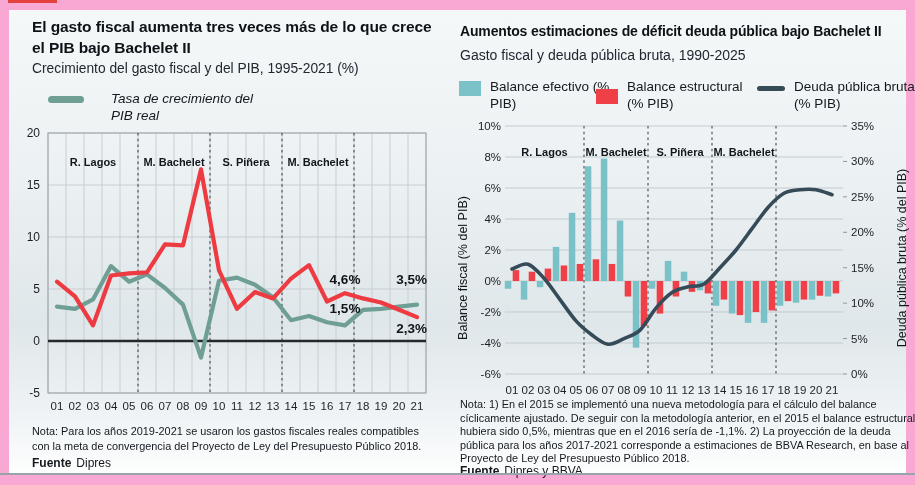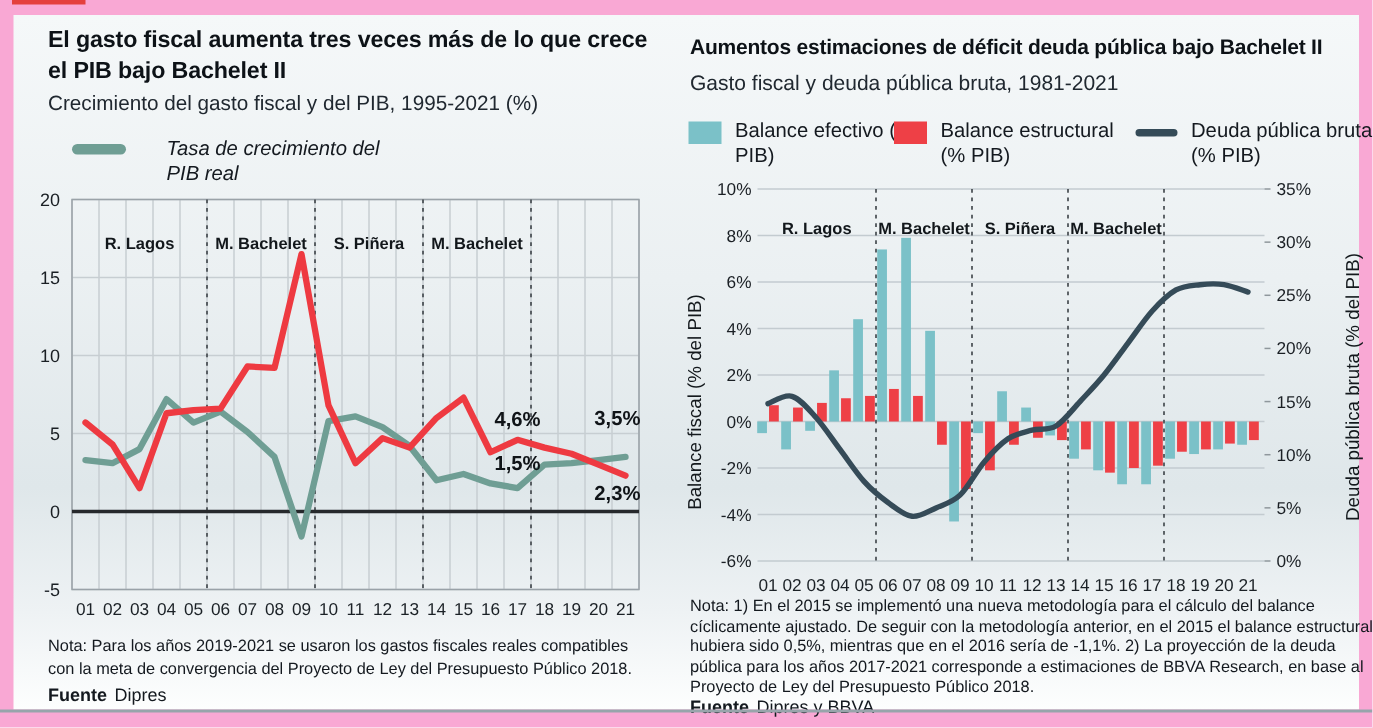--- a/index.html
+++ b/index.html
@@ -16,21 +16,21 @@
   .t-right{position:absolute;left:460px;top:23px;margin:0;font-size:14px;font-weight:bold;color:#0d1217;
            white-space:nowrap;letter-spacing:-0.15px;}
   .s-right{position:absolute;left:460px;top:47px;margin:0;font-size:14px;color:#202830;}
 
   .lleg{position:absolute;left:48px;top:90px;display:flex;gap:44px;}
   .leg-item{display:flex;gap:27px;font-style:italic;}
   .pill{width:36px;height:7px;border-radius:4px;margin-top:6px;flex:none;}
   .lleg .txt{font-size:13.5px;line-height:1.28;color:#14191f;width:158px;}
 
   .rleg-item{position:absolute;top:78px;display:flex;gap:9px;}
-  #rl1{left:459px;} #rl2{left:596px;} #rl3{left:757px;}
+  #rl1{left:459px;} #rl2{left:596px;align-items:center;} #rl3{left:757px;}
   .sq{width:22px;height:15px;margin-top:3px;flex:none;}
   .lnsw{width:28px;height:5px;border-radius:3px;margin-top:8px;flex:none;}
   .rleg-item .txt{font-size:13.5px;line-height:1.28;color:#14191f;width:122px;}
 
   .note{position:absolute;margin:0;font-size:10.9px;line-height:1.24;color:#14191f;}
   #noteL{left:32px;top:424px;width:404px;line-height:1.4;}
   #noteR{left:460px;top:398px;width:456px;}
   .fuente{position:absolute;margin:0;font-size:12px;color:#14191f;}
   #fuL{left:32px;top:456px;} #fuR{left:460px;top:464px;}
   .fuente b{margin-right:5px;}
@@ -132,21 +132,21 @@
       <text x="345" y="158.16" text-anchor="middle" font-size="13.5" font-weight="bold" fill="#101418">4,6%</text>
       <text x="345" y="187.4" text-anchor="middle" font-size="13.5" font-weight="bold" fill="#101418">1,5%</text>
       <text x="411.59999999999997" y="157.6" text-anchor="middle" font-size="13.5" font-weight="bold" fill="#101418">3,5%</text>
       <text x="411.59999999999997" y="207.08" text-anchor="middle" font-size="13.5" font-weight="bold" fill="#101418">2,3%</text>
     </svg>
 
   <p class="note" id="noteL">Nota: Para los años 2019-2021 se usaron los gastos fiscales reales compatibles con la meta de convergencia del Proyecto de Ley del Presupuesto Público 2018.</p>
   <p class="fuente" id="fuL"><b>Fuente</b><span>Dipres</span></p>
 
   <h1 class="t-right">Aumentos estimaciones de déficit deuda pública bajo Bachelet II</h1>
-  <p class="s-right">Gasto fiscal y deuda pública bruta, 1981-2021</p>
+  <p class="s-right">Gasto fiscal y deuda pública bruta, 1990-2025</p>
 
   <div class="rleg-item" id="rl1">
     <span class="sq" style="background: rgb(123, 193, 200);"></span>
     <span class="txt">Balance efectivo (% PIB)</span>
   </div>
   <div class="rleg-item" id="rl2">
     <span class="sq" style="background: rgb(238, 64, 70);"></span>
     <span class="txt">Balance estructural (% PIB)</span>
   </div>
   <div class="rleg-item" id="rl3">

